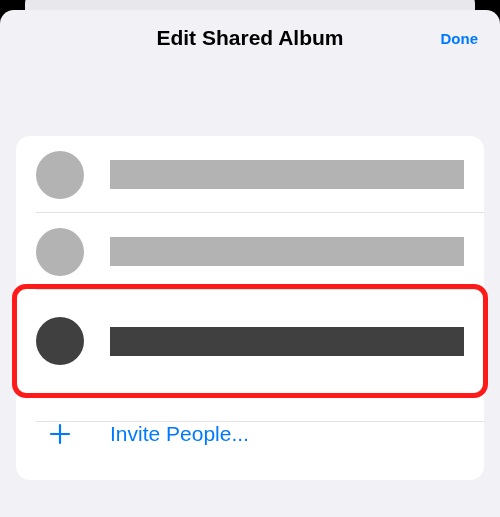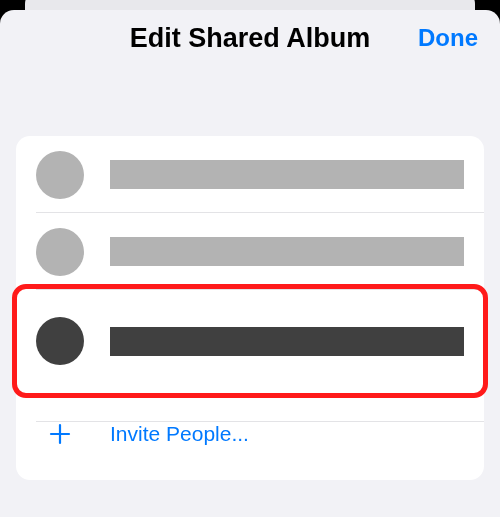--- a/index.html
+++ b/index.html
@@ -37,30 +37,30 @@
       padding-top: 0;
     }
     .nav-bar {
       display: flex;
       align-items: center;
       justify-content: center;
       height: 56px;
       position: relative;
     }
     .nav-title {
-      font-size: 27px;
+      font-size: 21px;
       font-weight: 700;
       color: #000;
     }
     .done-button {
       position: absolute;
       right: 22px;
       top: 50%;
       transform: translateY(-50%);
-      font-size: 24px;
+      font-size: 15px;
       font-weight: 600;
       color: #0079ff;
       cursor: pointer;
     }
     .content-area {
       padding: 70px 16px 0 16px;
     }
     .list-card {
       background: #fff;
       border-radius: 14px;

